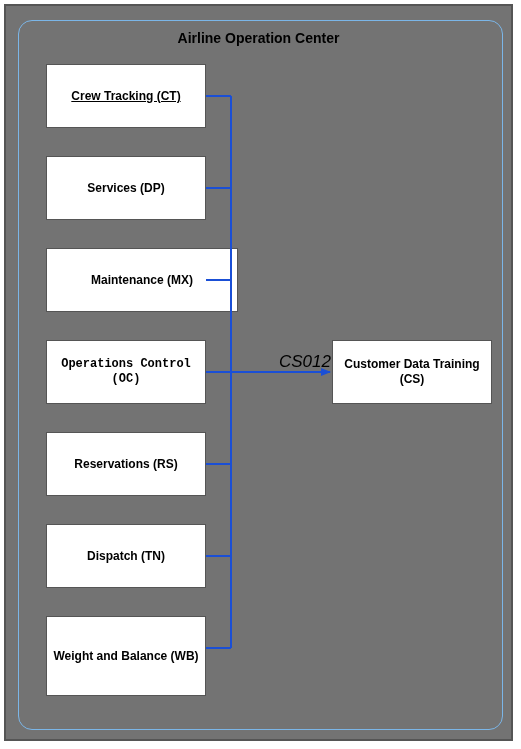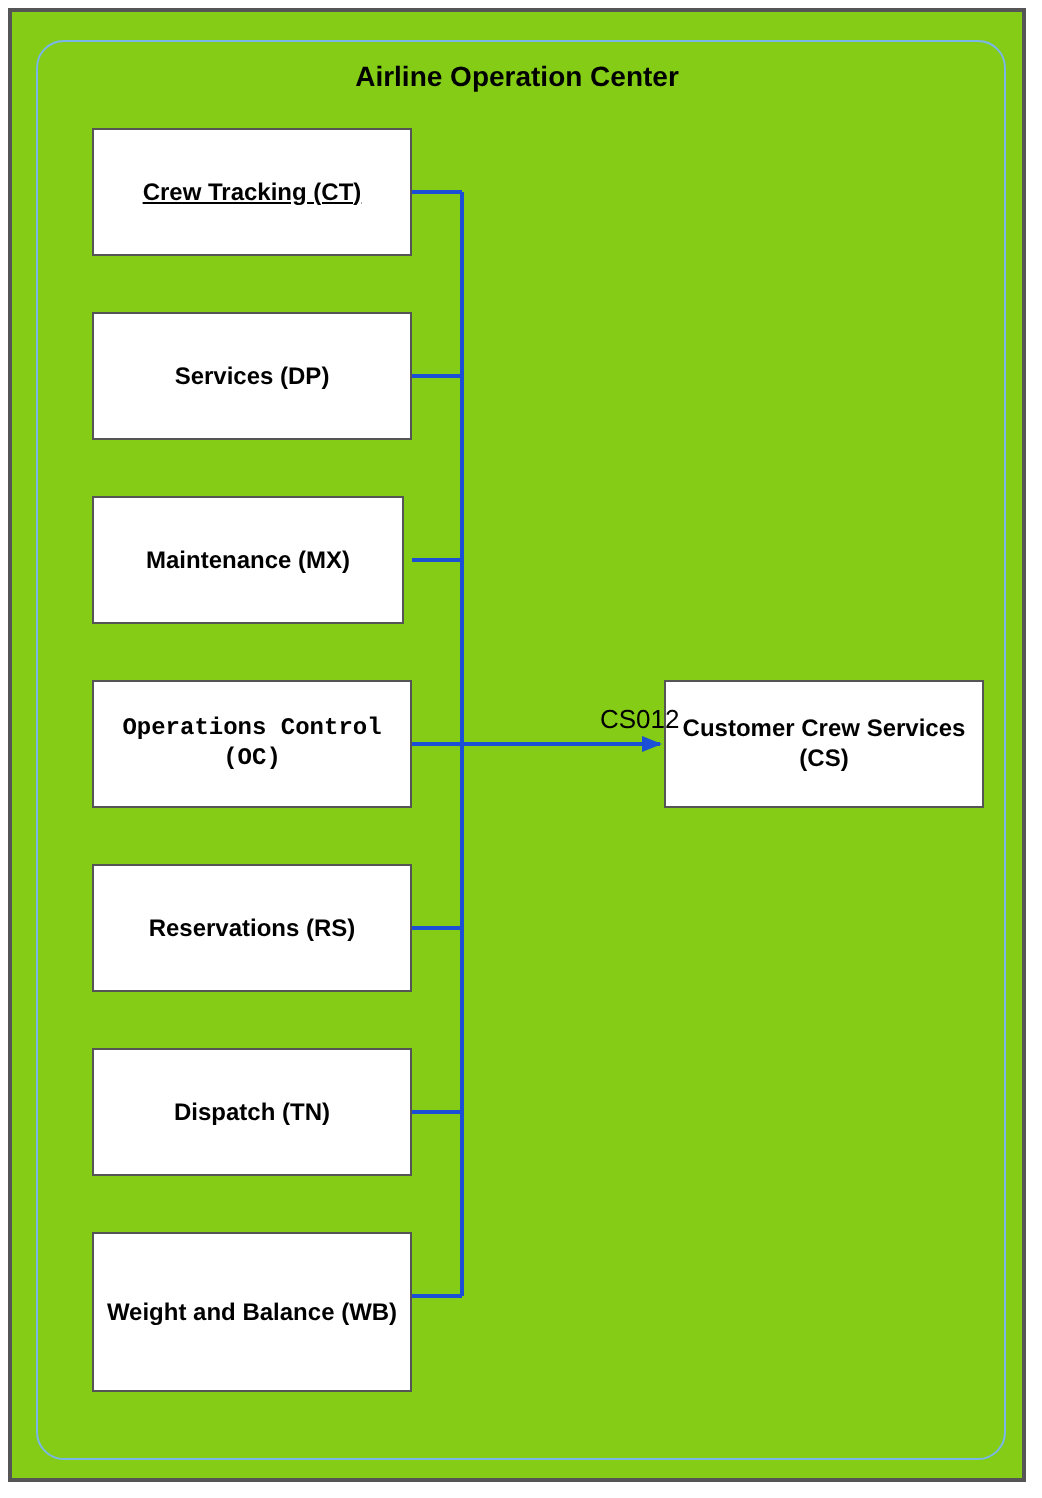--- a/index.html
+++ b/index.html
@@ -11,21 +11,21 @@
     font-family: Arial, Helvetica, sans-serif;
   }
   .outer-frame {
     position: absolute;
     left: 4px;
     top: 4px;
     width: 509px;
     height: 737px;
     border: 2px solid #555;
     box-sizing: border-box;
-    background: #84cc16;
+    background: #737373;
   }
   .container-box {
     position: absolute;
     left: 12px;
     top: 14px;
     width: 485px;
     height: 710px;
     border: 1px solid #7bb6e8;
     border-radius: 14px;
     box-sizing: border-box;
@@ -49,23 +49,23 @@
     align-items: center;
     justify-content: center;
     text-align: center;
     font-size: 12px;
     font-weight: bold;
     padding: 4px;
     line-height: 1.25;
   }
   .edge-label {
     position: absolute;
-    font-size: 13px;
+    font-size: 17px;
+    font-style: italic;
     color: #000;
-    margin-left: 21px;
   }
   svg.connectors {
     position: absolute;
     left: 0;
     top: 0;
     width: 521px;
     height: 749px;
     pointer-events: none;
   }
 </style>
@@ -77,38 +77,38 @@
   <div class="container-box"></div>
 
   <div class="container-title">Airline Operation Center</div>
 
   <div class="node" style="left:40px; top:58px; width:160px; height:64px;text-decoration:underline;">
     <span>Crew Tracking (CT)</span>
   </div>
   <div class="node" style="left:40px; top:150px; width:160px; height:64px;">
     <span>Services (DP)</span>
   </div>
-  <div class="node" style="left:40px; top:242px; width:156px; height:64px;text-align:center;">
+  <div class="node" style="left:40px; top:242px; width:192px; height:64px;text-align:center;">
     <span>Maintenance (MX)</span>
   </div>
   <div class="node" style="left:40px; top:334px; width:160px; height:64px;font-family:Liberation Mono, monospace;">
     <span>Operations Control (OC)</span>
   </div>
   <div class="node" style="left:40px; top:426px; width:160px; height:64px;">
     <span>Reservations (RS)</span>
   </div>
   <div class="node" style="left:40px; top:518px; width:160px; height:64px;">
     <span>Dispatch (TN)</span>
   </div>
   <div class="node" style="left:40px; top:610px; width:160px; height:80px;">
     <span>Weight and Balance (WB)</span>
   </div>
 
   <div class="node" style="left:326px; top:334px; width:160px; height:64px;">
-    <span>Customer Crew Services (CS)</span>
+    <span>Customer Data Training (CS)</span>
   </div>
 
   <div class="edge-label" style="left:273px; top:346px;">CS012</div>
 
   <svg class="connectors">
     <defs>
       <marker id="arrowhead" markerWidth="10" markerHeight="8" refX="9" refY="4" orient="auto" markerUnits="userSpaceOnUse">
         <path d="M0,0 L10,4 L0,8 Z" fill="#1a4fd6"></path>
       </marker>
     </defs>

